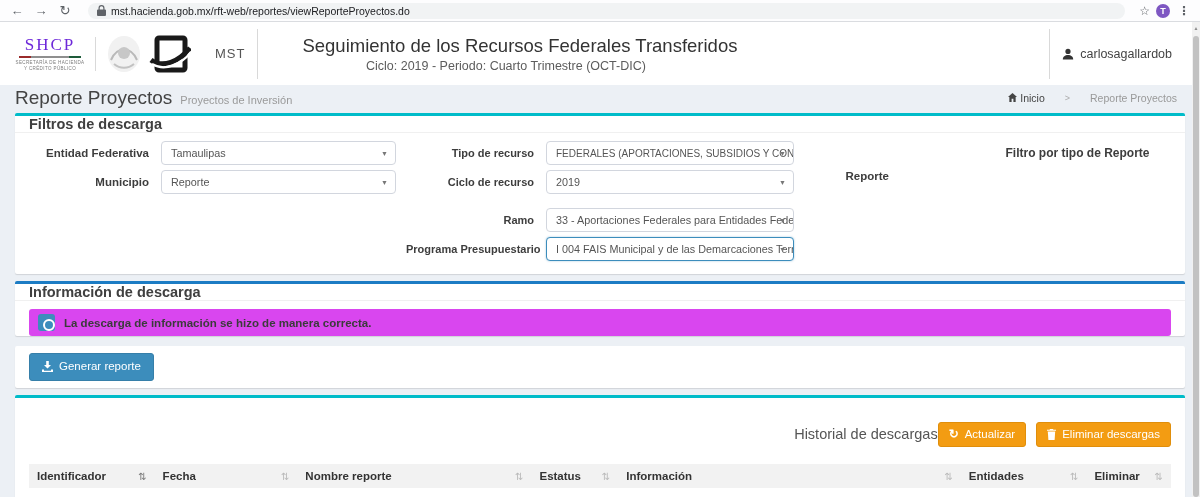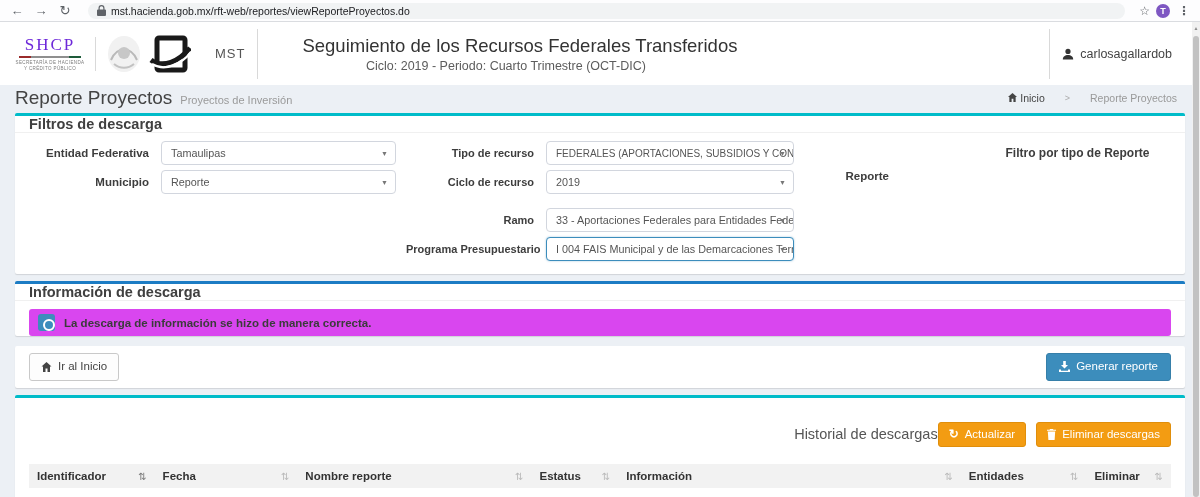--- a/index.html
+++ b/index.html
@@ -252,28 +252,20 @@
 
   <section class="panel t-blue" style="--blue:#1c7cc4;">
     <div class="panel-heading">Información de descarga</div>
     <div class="alert-bar">
       <span class="alert-icon"></span>
       <span class="alert-text">La descarga de información se hizo de manera correcta.</span>
     </div>
   </section>
 
   <section class="panel actions-panel">
-    <button class="btn btn-default">
-      <span>
-        <svg width="11" height="10" viewBox="0 0 10 10">
-            <path d="M5 0 10 4.5H8.5V10H6V6.5H4V10H1.5V4.5H0z" fill="#444"></path>
-          </svg>
-      </span>
-      <span>Ir al Inicio</span>
-    </button>
     <button class="btn btn-primary">
       <span>
         <svg width="11" height="11" viewBox="0 0 11 11">
             <path d="M4.2 0h2.6v4h2.2L5.5 7.5 2 4h2.2z" fill="#fff"></path>
             <path d="M0 8.5h2v1.2h7V8.5h2V11H0z" fill="#fff"></path>
           </svg>
       </span>
       <span>Generar reporte</span>
     </button>
   </section>

